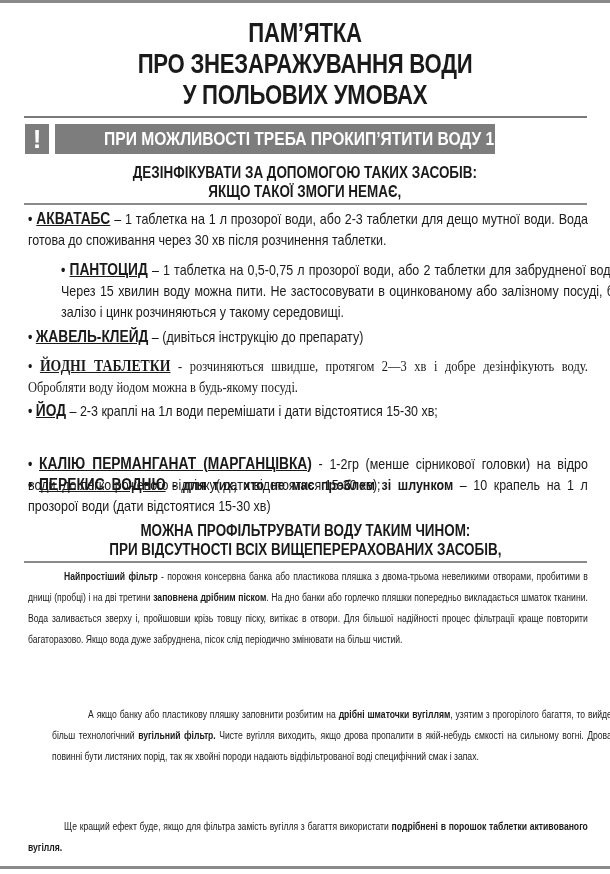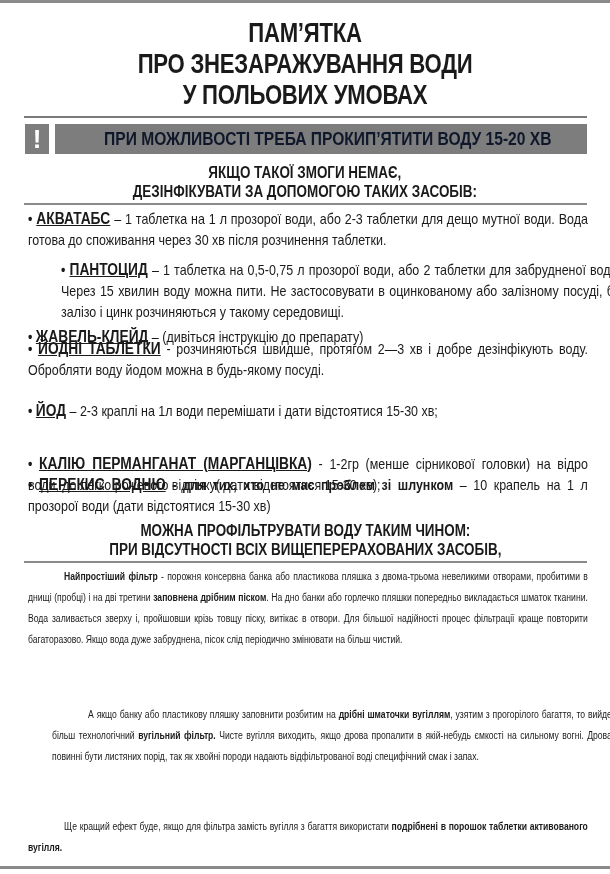--- a/index.html
+++ b/index.html
@@ -7,22 +7,22 @@
        font-family:"Liberation Sans", sans-serif;color:#1a1a1a;}
   .topline{position:absolute;left:0;top:0;width:610px;height:3px;background:#8a8a8a;}
   .bottomline{position:absolute;left:0;top:866px;width:610px;height:3px;background:#8a8a8a;}
   .title{position:absolute;left:0;top:18px;width:610px;text-align:center;
          font-family:"Liberation Sans", sans-serif;font-weight:bold;font-size:27px;line-height:31px;
          letter-spacing:-0.3px;transform:scaleX(0.82);transform-origin:center;}
   .title div{white-space:nowrap;}
   .rule1{position:absolute;left:24px;top:116px;width:563px;height:2px;background:#7a7a7a;}
   .bang{position:absolute;left:25px;top:124px;width:24px;height:30px;background:#7d7d7d;
         color:#fff;font-weight:bold;font-size:26px;line-height:30px;text-align:center;}
-  .banner{position:absolute;left:55px;top:124px;width:532px;height:30px;background:#7d7d7d;
-          color:#0f172a;font-weight:bold;font-size:19px;line-height:30px;text-align:center;white-space:nowrap;}
+  .banner{position:absolute;left:55px;top:124px;width:440px;height:30px;background:#7d7d7d;
+          color:#ffffff;font-weight:bold;font-size:19px;line-height:30px;text-align:center;white-space:nowrap;}
   .banner span{display:inline-block;transform:scaleX(0.82);transform-origin:center;}
   .sub{position:absolute;left:0;width:610px;text-align:center;font-weight:bold;font-size:16px;line-height:19px;}
   .sub div{white-space:nowrap;display:block;}
   .sub span{display:inline-block;transform:scaleX(0.84);transform-origin:center;}
   .rule2{position:absolute;left:24px;height:2px;width:563px;background:#8a8a8a;}
   .item{position:absolute;left:28px;width:560px;font-size:14.5px;line-height:21px;text-align:justify;}
   .item .inner{transform:scaleX(0.86);transform-origin:left top;width:651px;}
   .item b.name{text-decoration:underline;font-size:16px;}
   .para{position:absolute;left:28px;width:560px;font-size:10px;line-height:21px;text-align:justify;}
   .para .inner{transform:scaleX(0.86);transform-origin:left top;width:651px;text-indent:42px;}
@@ -37,22 +37,22 @@
   <div>ПРО ЗНЕЗАРАЖУВАННЯ ВОДИ</div>
   <div>У  ПОЛЬОВИХ УМОВАХ</div>
 </div>
 
 <div class="rule1"></div>
 
 <div class="bang">!</div>
 <div class="banner"><span>ПРИ МОЖЛИВОСТІ ТРЕБА ПРОКИП’ЯТИТИ ВОДУ 15-20 ХВ</span></div>
 
 <div class="sub" style="top:163px;">
+  <div><span>ДЕЗІНФІКУВАТИ ЗА ДОПОМОГОЮ ТАКИХ ЗАСОБІВ:</span></div>
   <div><span>ЯКЩО ТАКОЇ ЗМОГИ НЕМАЄ,</span></div>
-  <div><span>ДЕЗІНФІКУВАТИ ЗА ДОПОМОГОЮ ТАКИХ ЗАСОБІВ:</span></div>
 </div>
 <div class="rule2" style="top:203px;"></div>
 
 <div class="item" style="top:208px;">
     <div class="inner">
   <b>•</b>&nbsp;<b class="name">АКВАТАБС</b><span> – 1 таблетка на 1 л прозорої води, або 2-3 таблетки для дещо мутної води. Вода готова до споживання через 30 хв після розчинення таблетки.</span>
 </div>
   </div>
 
 <div class="item" style="top:259px;margin-left:33px;">
@@ -60,21 +60,21 @@
   <b>•</b>&nbsp;<b class="name">ПАНТОЦИД</b><span> – 1 таблетка на 0,5-0,75 л прозорої води, або 2 таблетки для забрудненої води. Через 15 хвилин воду можна пити. Не застосовувати в оцинкованому або залізному посуді, бо залізо і цинк розчиняються у такому середовищі.</span>
 </div>
   </div>
 
 <div class="item" style="top:326px;">
     <div class="inner">
   <b>•</b>&nbsp;<b class="name">ЖАВЕЛЬ-КЛЕЙД</b><span> – (дивіться інструкцію до препарату)</span>
 </div>
   </div>
 
-<div class="item" style="top:338px;">
+<div class="item" style="top:355px;font-family:Liberation Serif, serif;">
     <div class="inner">
   <b>•</b>&nbsp;<b class="name">ЙОДНІ ТАБЛЕТКИ</b><span> - розчиняються швидше, протягом 2—3 хв і добре дезінфікують воду. Обробляти воду йодом можна в будь-якому посуді.</span>
 </div>
   </div>
 
 <div class="item" style="top:400px;">
     <div class="inner">
   <b>•</b>&nbsp;<b class="name">ЙОД</b><span> – 2-3 краплі на 1л води перемішати і дати відстоятися 15-30 хв;</span>
 </div>
   </div>

